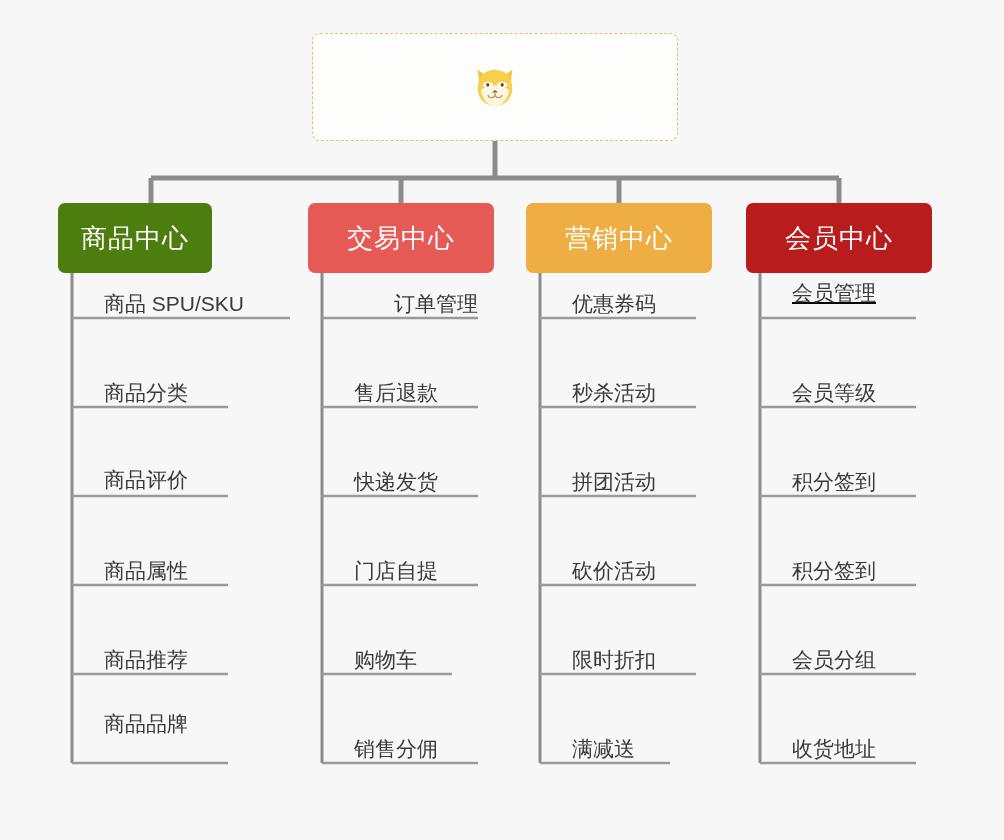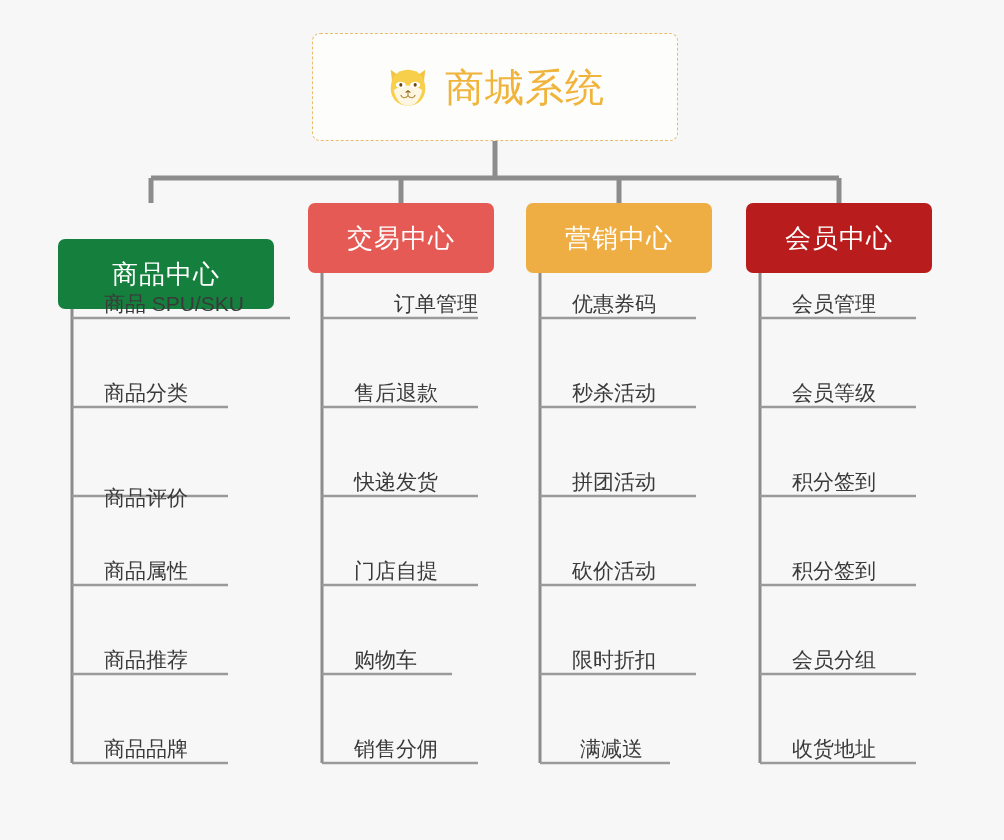--- a/index.html
+++ b/index.html
@@ -144,43 +144,42 @@
       <path d="M12 36 C16 52 23 58 32 58 C41 58 48 52 52 36 C46 32 38 30 32 30 C26 30 18 32 12 36 Z" fill="#fdf6e3"></path>
       <ellipse cx="22" cy="29" rx="7" ry="4.2" fill="#ffffff"></ellipse>
       <ellipse cx="42" cy="29" rx="7" ry="4.2" fill="#ffffff"></ellipse>
       <ellipse cx="22" cy="29" rx="2.2" ry="2.6" fill="#6b4a12"></ellipse>
       <ellipse cx="42" cy="29" rx="2.2" ry="2.6" fill="#6b4a12"></ellipse>
       <path d="M32 36 L27.5 39.5 L36.5 39.5 Z" fill="#8a6420"></path>
       <path d="M32 40 L32 44" stroke="#b08a3a" stroke-width="1.6" fill="none"></path>
       <path d="M32 44 C28 49 23 47 22 43" stroke="#b08a3a" stroke-width="1.6" fill="none"></path>
       <path d="M32 44 C36 49 41 47 42 43" stroke="#b08a3a" stroke-width="1.6" fill="none"></path>
     </svg>
-    <span class="root-title">商城系统</span>
   </div>
 
   <div id="nodes">
-      <div class="category" style="left: 58px; width: 216px; background: #15803d; margin-top: 36px;">
+      <div class="category" style="left: 58px; width: 154px; background: #4d7c0f;">
         <span class="category-label">商品中心</span>
       </div>
       <div class="leaf" style="left: 104px; top: 280px; width: 186px;">
         <span class="leaf-label">商品 SPU/SKU</span>
       </div>
       <div class="leaf" style="left: 104px; top: 369px; width: 124px;">
         <span class="leaf-label">商品分类</span>
       </div>
-      <div class="leaf" style="left: 104px; top: 474px; width: 124px; text-align: right;">
+      <div class="leaf" style="left: 104px; top: 456px; width: 124px; text-align: right;">
         <span class="leaf-label">商品评价</span>
       </div>
       <div class="leaf" style="left: 104px; top: 547px; width: 124px;">
         <span class="leaf-label">商品属性</span>
       </div>
       <div class="leaf" style="left: 104px; top: 636px; width: 124px;">
         <span class="leaf-label">商品推荐</span>
       </div>
-      <div class="leaf" style="left: 104px; top: 725px; width: 124px;">
+      <div class="leaf" style="left: 104px; top: 700px; width: 124px;">
         <span class="leaf-label">商品品牌</span>
       </div>
       <div class="category" style="left: 308px; width: 186px; background: rgb(229, 90, 85);">
         <span class="category-label">交易中心</span>
       </div>
       <div class="leaf" style="left: 354px; top: 280px; width: 124px; justify-content: flex-end;">
         <span class="leaf-label">订单管理</span>
       </div>
       <div class="leaf" style="left: 354px; top: 369px; width: 124px;">
         <span class="leaf-label">售后退款</span>
@@ -208,27 +207,27 @@
       </div>
       <div class="leaf" style="left: 572px; top: 458px; width: 124px;">
         <span class="leaf-label">拼团活动</span>
       </div>
       <div class="leaf" style="left: 572px; top: 547px; width: 124px;">
         <span class="leaf-label">砍价活动</span>
       </div>
       <div class="leaf" style="left: 572px; top: 636px; width: 124px;">
         <span class="leaf-label">限时折扣</span>
       </div>
-      <div class="leaf" style="left: 572px; top: 725px; width: 98px; margin-left: 8px;">
+      <div class="leaf" style="left: 572px; top: 725px; width: 98px;">
         <span class="leaf-label">满减送</span>
       </div>
       <div class="category" style="left: 746px; width: 186px; background: #b91c1c;">
         <span class="category-label">会员中心</span>
       </div>
-      <div class="leaf" style="left: 792px; top: 280px; width: 124px;">
+      <div class="leaf" style="left: 792px; top: 269px; width: 124px; text-decoration: underline;">
         <span class="leaf-label">会员管理</span>
       </div>
       <div class="leaf" style="left: 792px; top: 369px; width: 124px;">
         <span class="leaf-label">会员等级</span>
       </div>
       <div class="leaf" style="left: 792px; top: 458px; width: 124px;">
         <span class="leaf-label">积分签到</span>
       </div>
       <div class="leaf" style="left: 792px; top: 547px; width: 124px;">
         <span class="leaf-label">积分签到</span>

